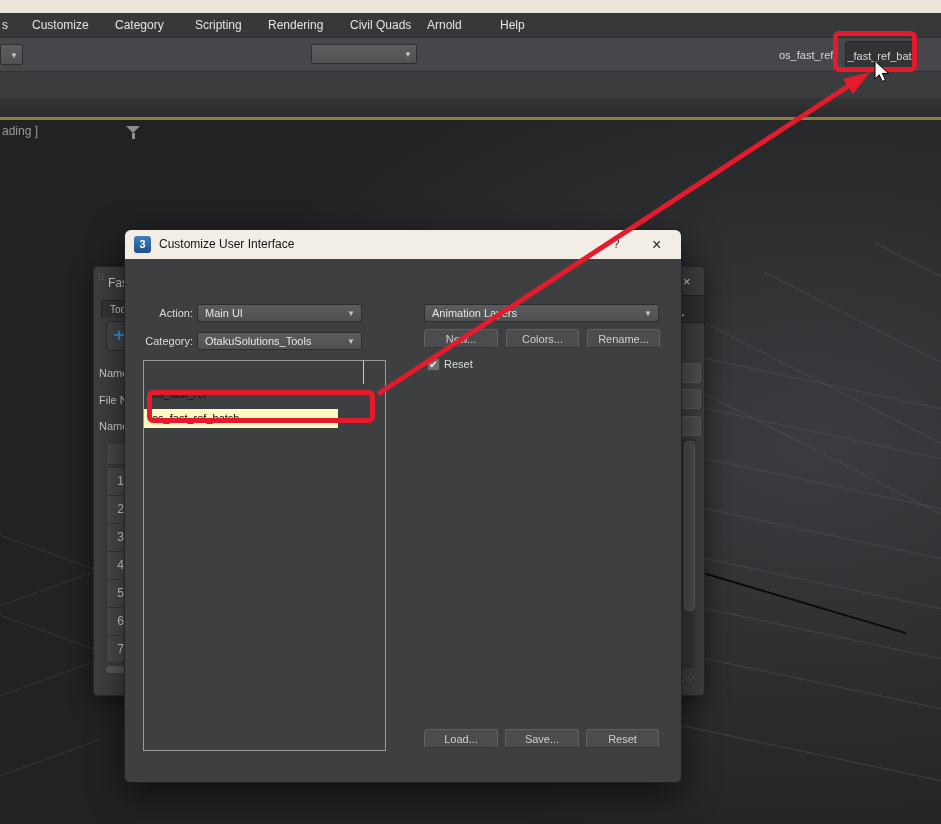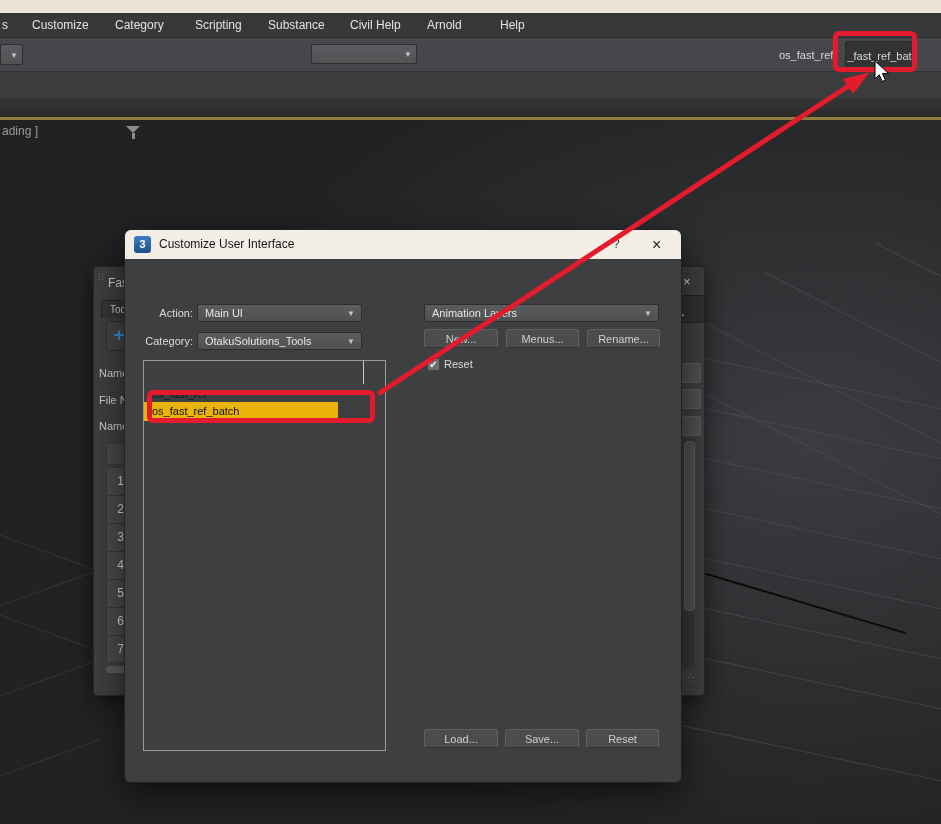--- a/index.html
+++ b/index.html
@@ -84,22 +84,22 @@
 
 <div class="screen">
 
   <div class="abs titlestrip"></div>
 
   <div class="abs menubar">
     <span style="left:2px">s</span>
     <span style="left:32px">Customize</span>
     <span style="left:115px">Category</span>
     <span style="left:195px">Scripting</span>
-    <span style="left:268px">Substance</span>
-    <span style="left:350px">Civil Help</span>
+    <span style="left:268px">Rendering</span>
+    <span style="left:350px">Civil Quads</span>
     <span style="left:427px">Arnold</span>
     <span style="left:500px">Help</span>
   </div>
 
   <div class="abs toolbar">
 
     <div class="abs combo" style="left:0;top:6px;width:21px;height:19px">
         <span class="arr">▼</span>
       </div>
 
@@ -320,30 +320,30 @@
     </div>
     <div class="abs dd" style="left:299px;top:74px;width:235px;height:18px">
       <span>Animation Layers</span><span class="arr">▼</span>
     </div>
 
     <span class="abs flabel" style="left:6px;top:105px;width:62px">Category:</span>
     <div class="abs dd" style="left:72px;top:102px;width:165px;height:18px">
       <span>OtakuSolutions_Tools</span><span class="arr">▼</span>
     </div>
     <div class="abs btn" style="left:299px;top:99px;width:74px;height:19px">New...</div>
-    <div class="abs btn" style="left:381px;top:99px;width:73px;height:19px">Menus...</div>
+    <div class="abs btn" style="left:381px;top:99px;width:73px;height:19px">Colors...</div>
     <div class="abs btn" style="left:462px;top:99px;width:73px;height:19px">Rename...</div>
 
     <div class="abs chk" style="left:302px;top:128px">✔</div>
     <span class="abs" style="left:319px;top:128px;font-size:11px;color:#dcdcdc">Reset</span>
 
     <div class="abs listbox" style="left:18px;top:130px;width:241px;height:389px">
       <div class="hdrdiv" style="left:219px"></div>
       <div class="lrow" style="top:25px;height:16px;line-height:16px;color:#141414;width:219px">os_fast_ref</div>
-      <div class="lrow" style="top:41px;height:19px;line-height:19px;color:#111;background:#eab308;width:194px">os_fast_ref_batch</div>
+      <div class="lrow" style="top:48px;height:19px;line-height:19px;color:#111;background:#fef9c3;width:194px">os_fast_ref_batch</div>
     </div>
 
     <div class="abs btn" style="left:299px;top:499px;width:74px;height:19px">Load...</div>
     <div class="abs btn" style="left:380px;top:499px;width:74px;height:19px">Save...</div>
     <div class="abs btn" style="left:461px;top:499px;width:73px;height:19px">Reset</div>
   </div>
 
   <div class="abs redbox" style="left:833px;top:31px;width:74px;height:31px"></div>
   <div class="abs redbox" style="left:147px;top:390px;width:218px;height:23px"></div>
   <svg class="anno" width="941" height="824">

